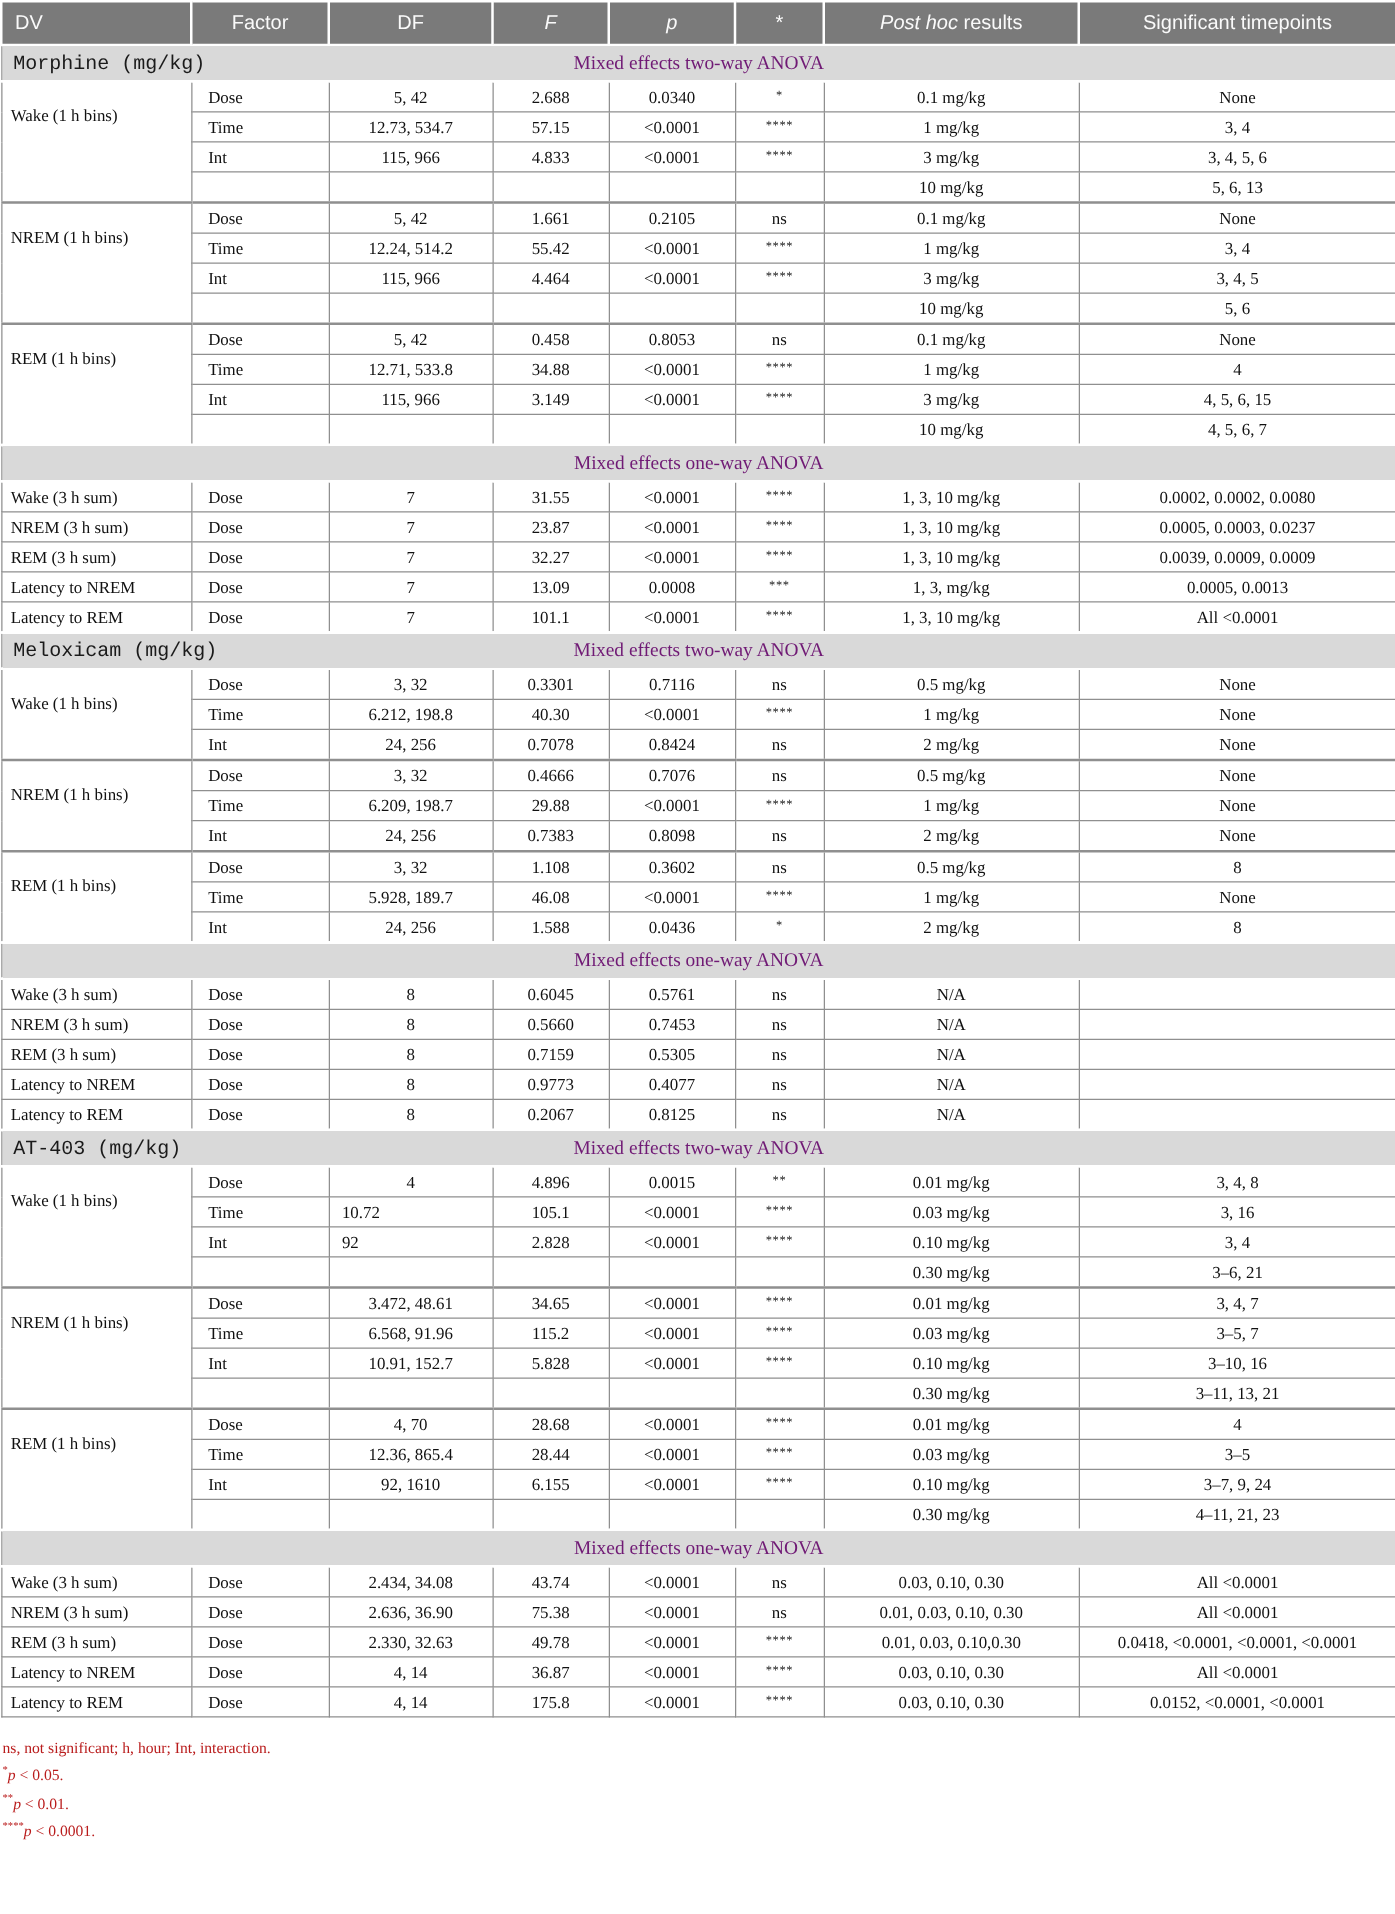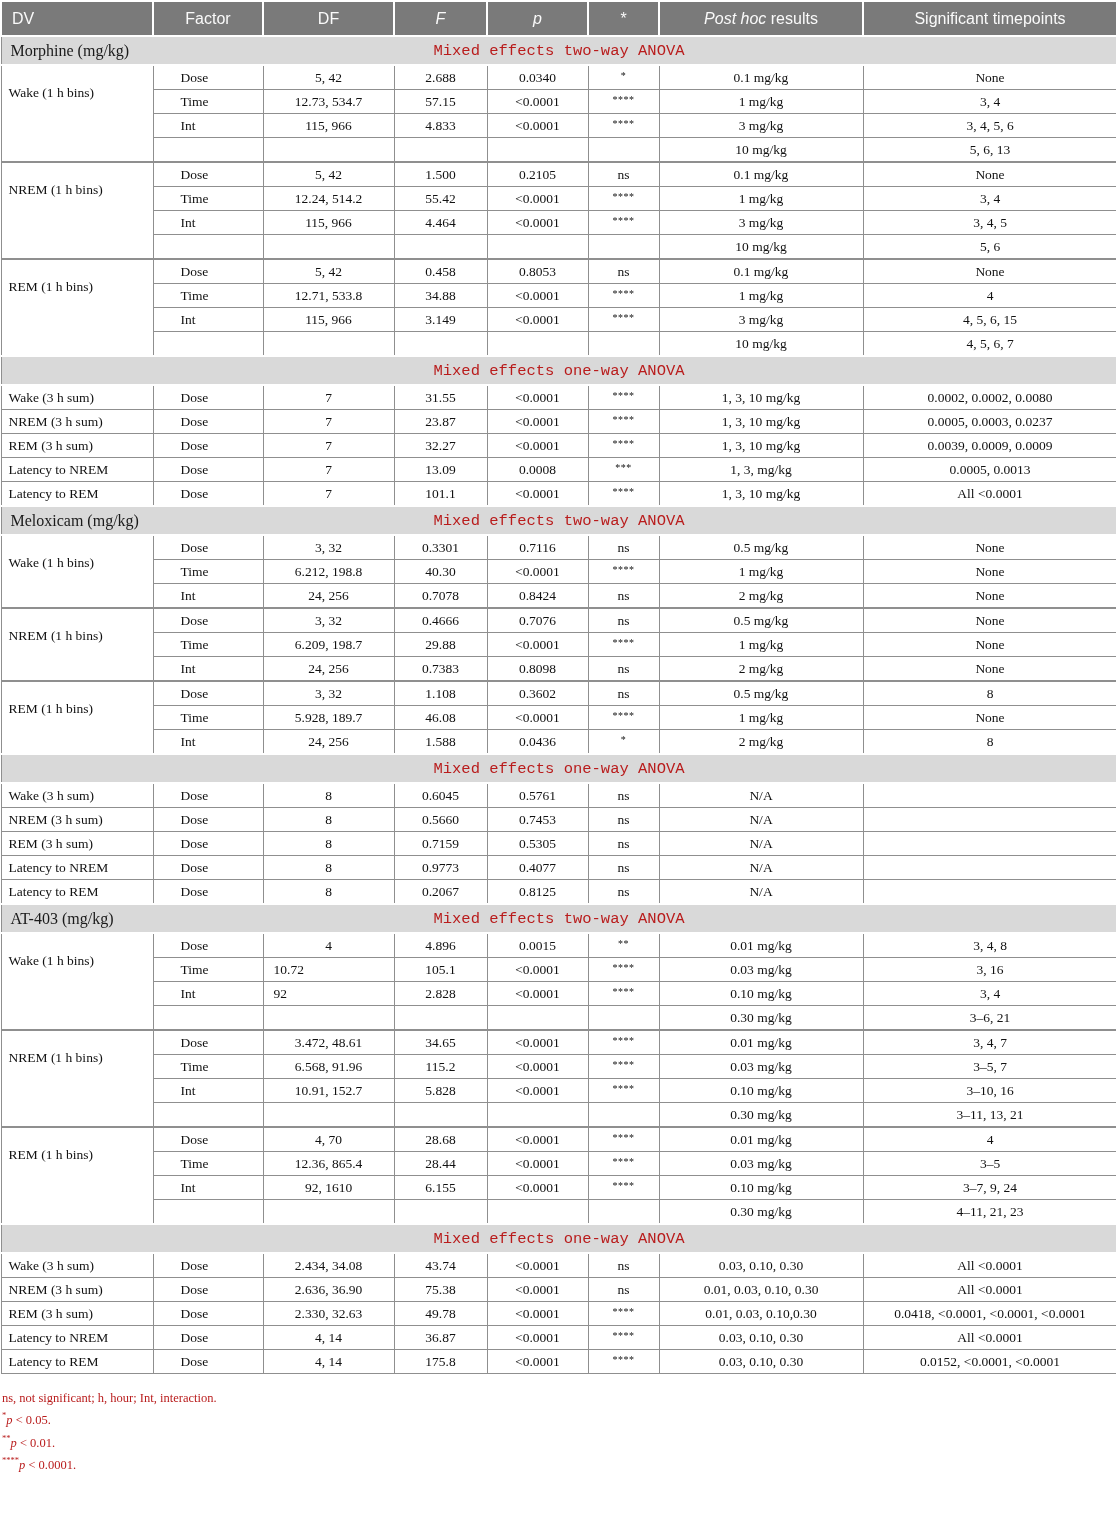--- a/index.html
+++ b/index.html
@@ -14,33 +14,33 @@
   thead th.dvh{text-align:left;padding-left:10px;}
   .it{font-style:italic;}
   td{
     font-family:"Liberation Serif",serif;font-size:13.5px;color:#111;
     border:1px solid #8f8f8f;text-align:center;height:23px;padding:0 4px;
     background:#ffffff;overflow:hidden;white-space:nowrap;
   }
   tr.blocktop td{border-top:2px solid #8f8f8f;}
   td.dvcell{text-align:left;vertical-align:top;padding:19px 6px 0 7px;}
   td.dvrow{text-align:left;padding-left:7px;}
-  td.factor{text-align:left;padding-left:27px;}
+  td.factor{text-align:left;padding-left:13px;}
   td.dfleft{text-align:left;padding-left:10px;}
   td.band{
     background:#d9d9d9;border:2px solid #ffffff;border-left:1px solid #8f8f8f;border-right:1px solid #8f8f8f;
     height:27px;position:relative;padding:0;
   }
   .drug{
     position:absolute;left:9px;top:50%;transform:translateY(-50%);
-    font-family:Liberation Serif, serif;font-size:16px;color:#1a1a1a;
+    font-family:Liberation Mono, monospace;font-size:16px;color:#1a1a1a;
   }
   .btitle{
     display:block;text-align:center;
-    font-family:Liberation Mono, monospace;font-size:15.5px;color:#b91c1c;
+    font-family:Liberation Serif, serif;font-size:15.5px;color:#701a75;
   }
   .cellstars{font-size:10px;letter-spacing:0.5px;position:relative;top:-3px;}
   .footnotes{
     padding:13px 0 6px 2px;font-family:"Liberation Serif",serif;
     font-size:12.5px;line-height:1.78;color:#b91c1c;
   }
   .fn{white-space:nowrap;}
   .fnstars{font-size:8.5px;vertical-align:top;position:relative;top:-1px;}
 </style>
 </head>
@@ -111,21 +111,21 @@
           <td></td>
           <td></td>
           <td></td>
           <td>10 mg/kg</td>
           <td>5, 6, 13</td>
         </tr>
         <tr class="blocktop">
           <td class="dvcell" rowspan="4">NREM (1 h bins)</td>
           <td class="factor">Dose</td>
           <td>5, 42</td>
-          <td>1.500</td>
+          <td>1.661</td>
           <td>0.2105</td>
           <td>ns</td>
           <td>0.1 mg/kg</td>
           <td>None</td>
         </tr>
         <tr>
           <td class="factor">Time</td>
           <td>12.24, 514.2</td>
           <td>55.42</td>
           <td>&lt;0.0001</td>

